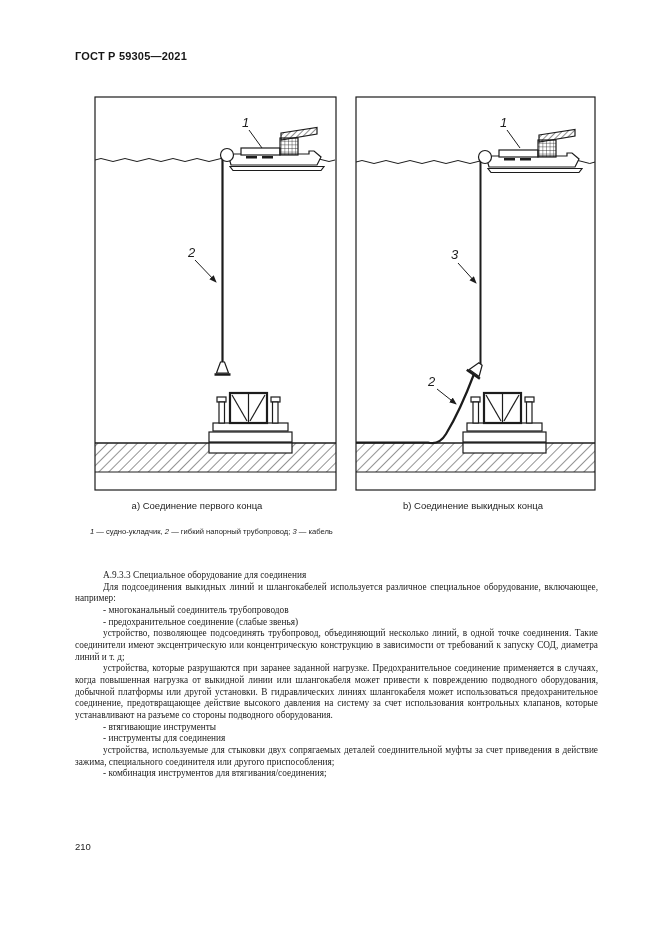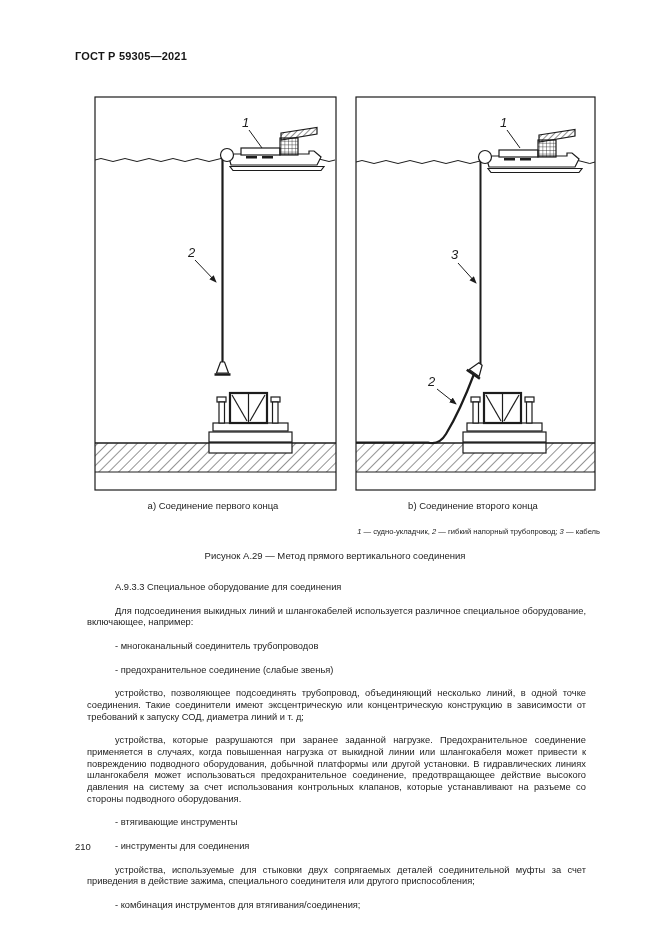--- a/index.html
+++ b/index.html
@@ -6,36 +6,36 @@
   .page{
     position:relative;width:661px;height:935px;background:#ffffff;
     font-family:"Liberation Sans", sans-serif;color:#1c1c1c;overflow:hidden;
   }
   .doc-header{
     position:absolute;left:75px;top:50px;font-size:11px;font-weight:bold;
     letter-spacing:.2px;color:#161616;
   }
   .figure-svg{position:absolute;left:90px;top:94px;}
   .cap{position:absolute;top:500px;font-size:9.5px;text-align:center;color:#1c1c1c;}
-  .cap-a{left:90px;width:246px;}
+  .cap-a{left:74px;width:246px;}
   .cap-b{left:350px;width:246px;}
   .legend{
-    position:absolute;left:90px;top:527px;width:510px;text-align:right;
+    position:absolute;left:90px;top:527px;width:510px;text-align:left;
     font-size:7.6px;color:#1c1c1c;
   }
   .legend i{font-style:italic;}
   .fig-caption{
     position:absolute;left:75px;top:550px;width:520px;text-align:center;
     font-size:9.5px;color:#1c1c1c;
   }
   .body-text{
     position:absolute;left:75px;top:570px;width:523px;
     font-size:9.3px;line-height:11.65px;text-align:justify;color:#1c1c1c;
   }
-  .body-text p{margin:12px;text-indent:28px;}
+  .body-text p{margin:0;text-indent:28px;font-family:Liberation Serif, serif;}
   .page-number{position:absolute;left:75px;top:841px;font-size:9.5px;color:#1c1c1c;}
   svg .lbl{font-family:"Liberation Sans",sans-serif;font-style:italic;font-size:13px;fill:#1c1c1c;}
   svg line,svg path,svg rect,svg circle,svg polygon{vector-effect:none;}
 </style>
 </head>
 <body>
 
 <div class="page">
 
   <div class="doc-header">ГОСТ Р 59305—2021</div>
@@ -116,25 +116,24 @@
       <line x1="417" y1="36" x2="430" y2="54" stroke="#1c1c1c" stroke-width="1"></line>
       <line x1="368" y1="169" x2="386" y2="189" stroke="#1c1c1c" stroke-width="1" marker-end="url(#arw)"></line>
       <line x1="347" y1="295" x2="366" y2="310" stroke="#1c1c1c" stroke-width="1" marker-end="url(#arw)"></line>
       <text class="lbl" x="410" y="33">1</text>
       <text class="lbl" x="361" y="165">3</text>
       <text class="lbl" x="338" y="292">2</text>
     </g>
   </svg>
 
   <div class="cap cap-a">a) Соединение первого конца</div>
-  <div class="cap cap-b">b) Соединение второго конца</div>
+  <div class="cap cap-b">b) Соединение выкидных конца</div>
 
   <div class="legend"><i>1</i><span> — судно-укладчик, </span><i>2</i><span> — гибкий напорный трубопровод; </span><i>3</i><span> — кабель</span></div>
 
-  <div class="fig-caption">Рисунок А.29 — Метод прямого вертикального соединения</div>
 
   <div class="body-text">
     <p>А.9.3.3 Специальное оборудование для соединения</p>
     <p>Для подсоединения выкидных линий и шлангокабелей используется различное специальное оборудование, включающее, например:</p>
     <p>- многоканальный соединитель трубопроводов</p>
     <p>- предохранительное соединение (слабые звенья)</p>
     <p>устройство, позволяющее подсоединять трубопровод, объединяющий несколько линий, в одной точке соединения. Такие соединители имеют эксцентрическую или концентрическую конструкцию в зависимости от требований к запуску СОД, диаметра линий и т. д;</p>
     <p>устройства, которые разрушаются при заранее заданной нагрузке. Предохранительное соединение применяется в случаях, когда повышенная нагрузка от выкидной линии или шлангокабеля может привести к повреждению подводного оборудования, добычной платформы или другой установки. В гидравлических линиях шлангокабеля может использоваться предохранительное соединение, предотвращающее действие высокого давления на систему за счет использования контрольных клапанов, которые устанавливают на разъеме со стороны подводного оборудования.</p>
     <p>- втягивающие инструменты</p>
     <p>- инструменты для соединения</p>

